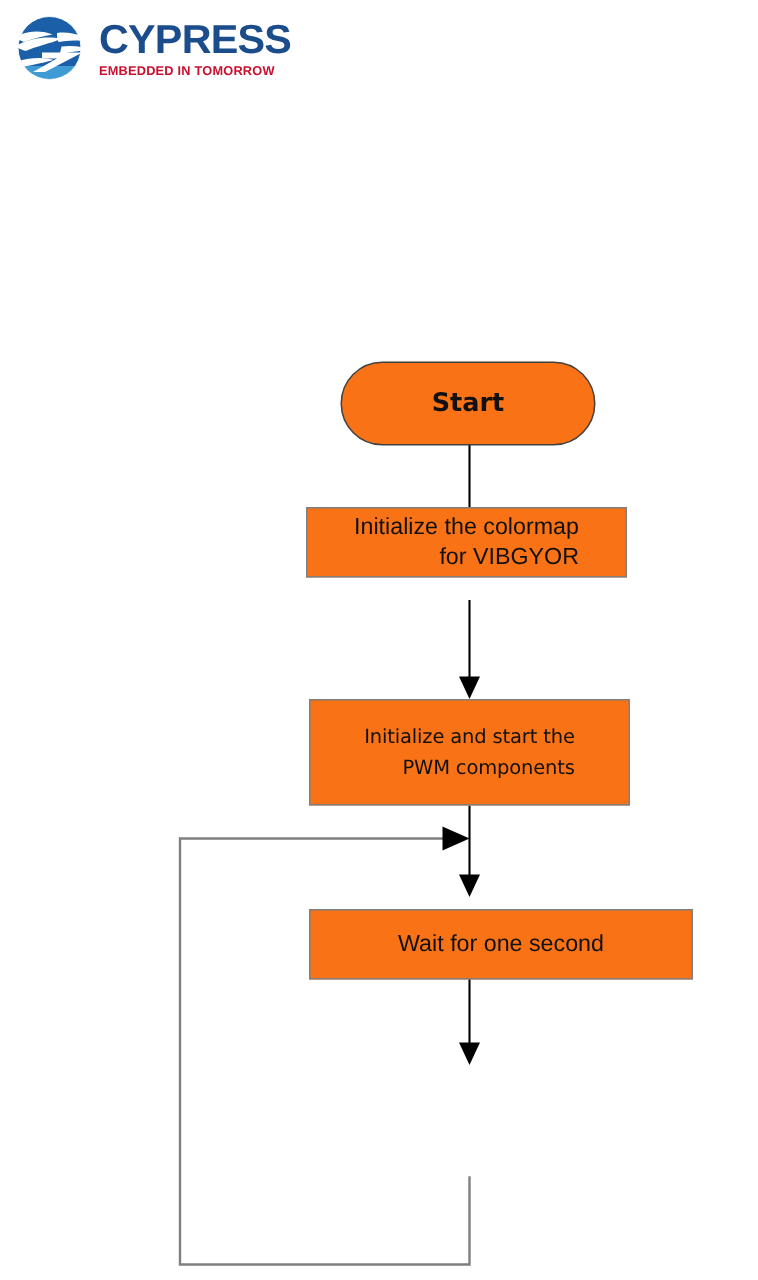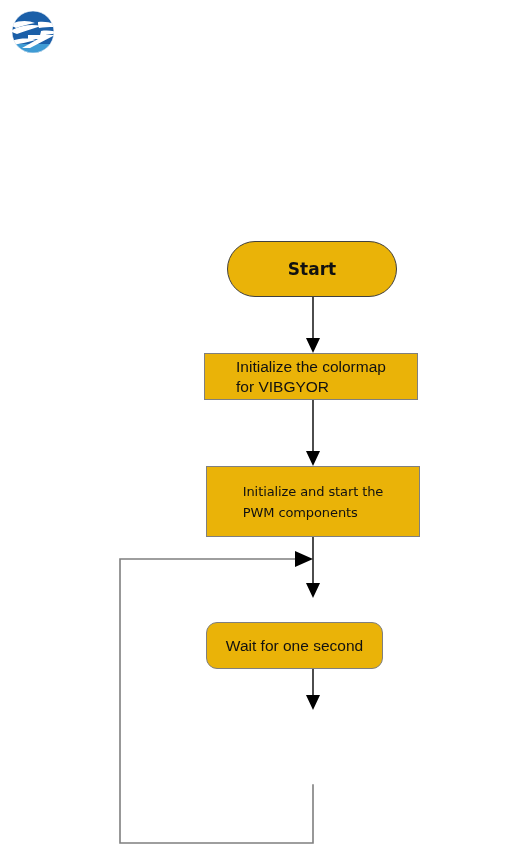--- a/index.html
+++ b/index.html
@@ -75,26 +75,26 @@
   }
   #flow-svg {
     position: absolute;
     left: 0;
     top: 0;
   }
 
   .node {
     position: absolute;
     box-sizing: border-box;
-    background: #eab308;
+    background: #f97316;
     border: 1.3px solid #7f7f7f;
     display: flex;
     align-items: center;
     justify-content: center;
-    text-align: left;
+    text-align: right;
     color: #000000;
   }
   .node-terminator {
     border: 1.3px solid #404040;
     border-radius: 32px;
   }
   .node-label {
     display: block;
     white-space: pre-line;
     color: #111111;
@@ -139,20 +139,24 @@
         <path d="M2 21 C12 15, 24 14, 33 16 C25 19, 16 21, 9 24 C6 23, 4 22, 2 21 Z" fill="#ffffff"></path>
         <path d="M30 12 C38 11, 46 13, 51 17 C44 17, 37 17, 31 18 C30 16, 30 14, 30 12 Z" fill="#ffffff"></path>
         <path d="M33 21 C40 20, 47 21, 52 23 C45 24, 38 25, 32 26 C32 24, 33 22, 33 21 Z" fill="#ffffff"></path>
         <path d="M20 25 L47 25 L22 38 L14 38 L30 29 L20 29 Z" fill="#ffffff"></path>
         <path d="M3 31 C12 28, 22 28, 28 30 C20 32, 11 34, 5 35 C4 34, 3 32, 3 31 Z" fill="#ffffff"></path>
       </g>
       <circle cx="25" cy="22" r="21" fill="none" stroke="#ffffff" stroke-width="0.6"></circle>
     </svg>
   </div>
 
+  <div id="brand-wordmark">
+    <span class="wordmark-main">CYPRESS</span>
+    <span class="wordmark-tag">EMBEDDED IN TOMORROW</span>
+  </div>
 
 </div>
 
 <div id="flowchart">
 
   <svg id="flow-svg" width="505" height="853" viewBox="0 0 505 853" xmlns="http://www.w3.org/2000/svg">
 
     <g>
       <line x1="313" y1="296" x2="313" y2="345" stroke="#000000" stroke-width="1.4"></line>
       <polygon points="306,338 320,338 313,353" fill="#000000"></polygon>
@@ -176,28 +180,28 @@
     <g>
       <path d="M313,785 L313,843 L120,843 L120,559 L300,559" fill="none" stroke="#7f7f7f" stroke-width="1.6" stroke-linecap="square" stroke-linejoin="miter"></path>
       <polygon points="295,551 295,567 313,559" fill="#000000"></polygon>
     </g>
   </svg>
 
   <div class="node node-terminator" id="node-start" style="left:227px; top:241px; width:170px; height:56px;">
     <span class="node-label">Start</span>
   </div>
 
-  <div class="node t-grotesque" id="node-colormap" style="left:204px; top:353px; width:214px; height:47px;">
+  <div class="node t-grotesque" id="node-colormap" style="left:204px; top:338px; width:214px; height:47px;">
     <span class="node-label">Initialize the colormap
 for VIBGYOR</span>
   </div>
 
   <div class="node t-humanist" id="node-pwm-init" style="left:206px; top:466px; width:214px; height:71px;">
     <span class="node-label">Initialize and start the
 PWM components</span>
   </div>
 
-  <div class="node t-grotesque" id="node-wait" style="left:206px; top:622px; width:177px; height:47px;border-radius:11px;">
+  <div class="node t-grotesque" id="node-wait" style="left:206px; top:606px; width:256px; height:47px;">
     <span class="node-label">Wait for one second</span>
   </div>
 
 
 </div>
 
 </body></html>

